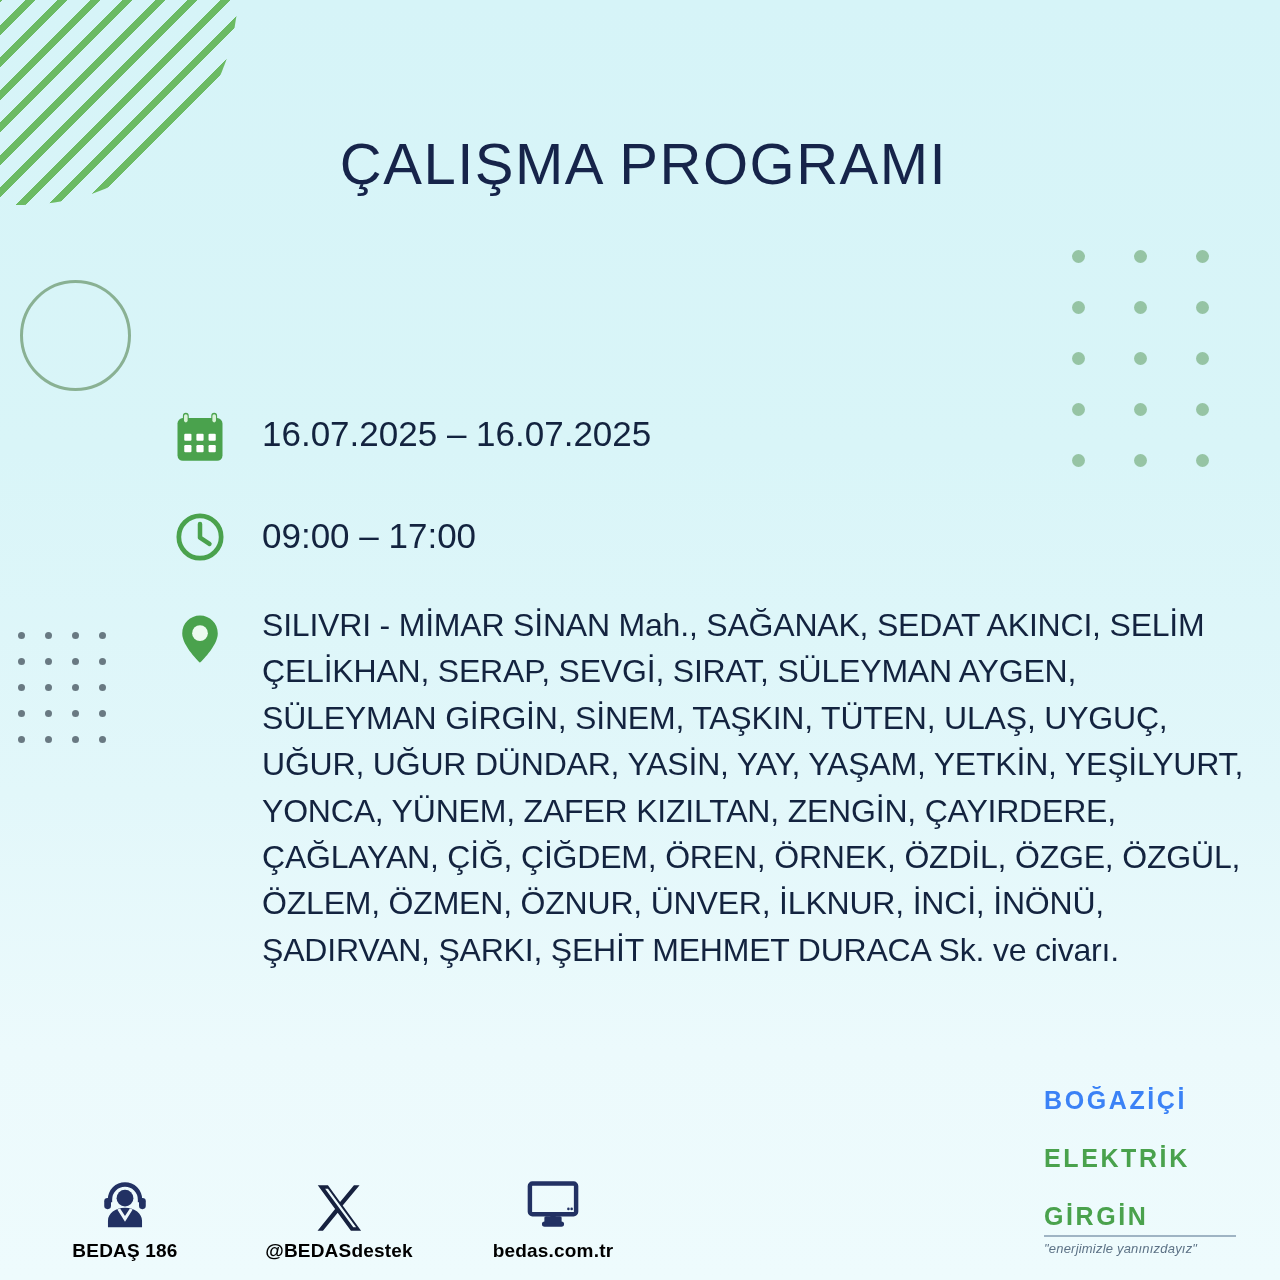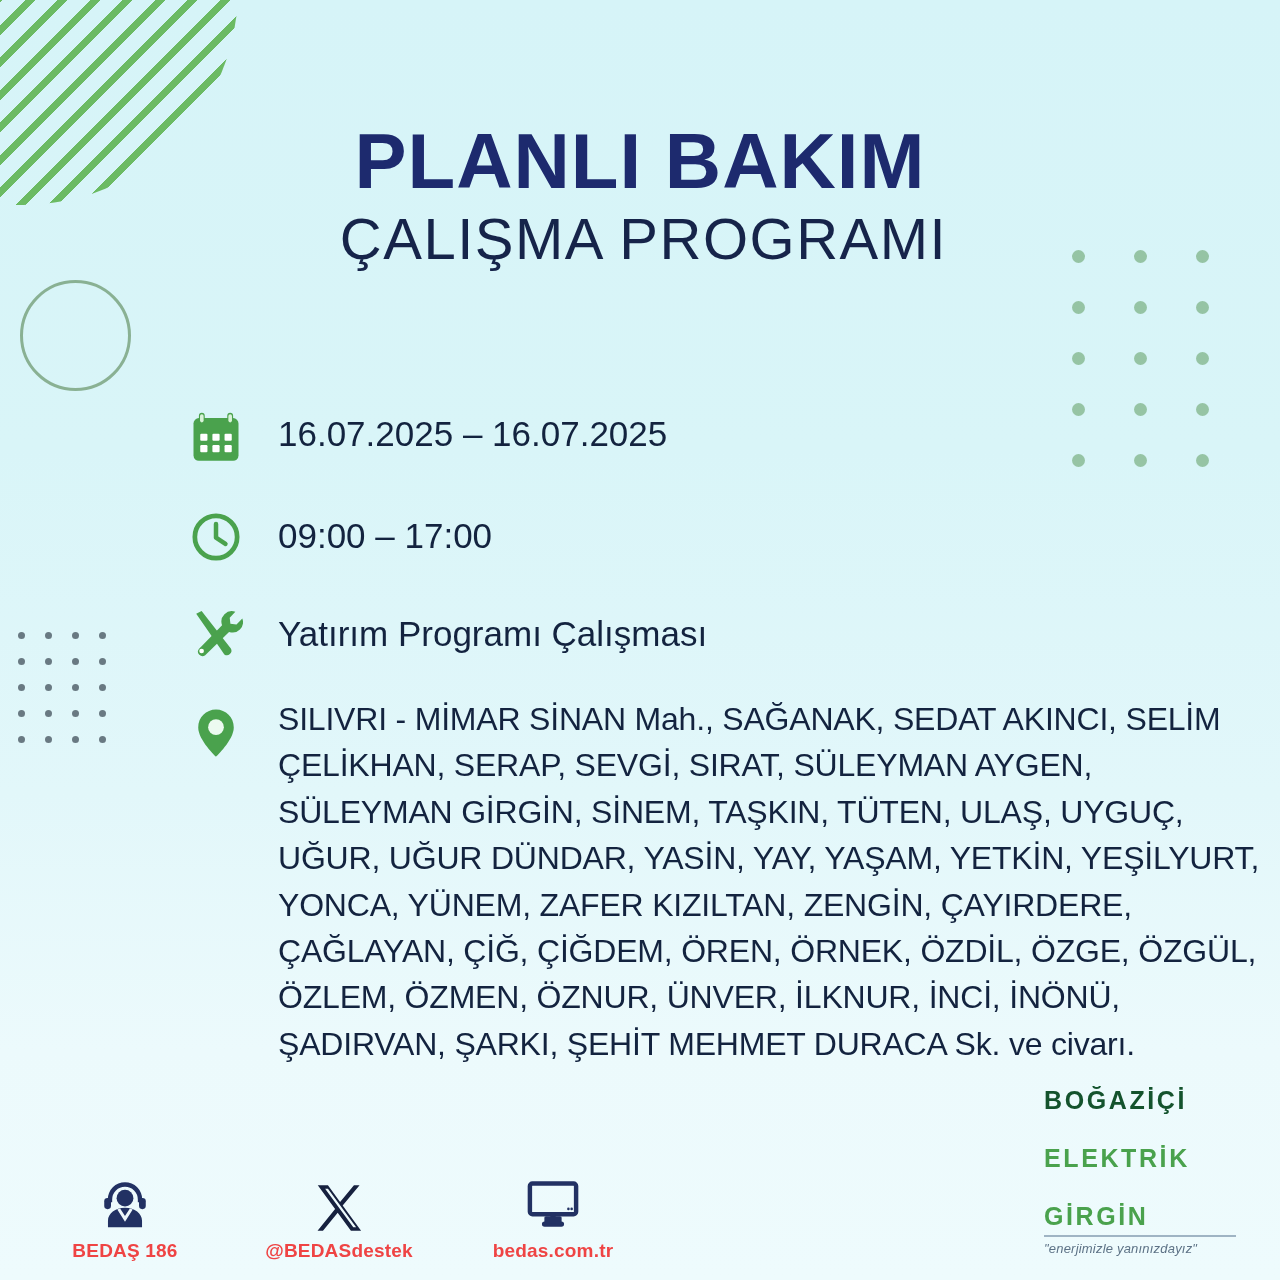--- a/index.html
+++ b/index.html
@@ -82,21 +82,21 @@
     font-size: 58px;
     font-weight: 400;
     letter-spacing: 1.5px;
     color: #16244a;
     line-height: 1.18;
     margin: 6px 0 0 0;
     padding-left: 7px;
   }
 
   
-  #info-block { position: absolute; top: 402px; left: 184px; width: 1080px; }
+  #info-block { position: absolute; top: 402px; left: 168px; width: 1080px; }
   .info-row { display: flex; align-items: flex-start; }
   .info-icon {
     width: 64px; min-width: 64px;
     display: flex; justify-content: center;
   }
   .info-text {
     font-size: 35px;
     color: #13233f;
     padding-left: 30px;
     line-height: 1.15;
@@ -131,39 +131,39 @@
     gap: 64px;
   }
   .contact {
     display: flex; flex-direction: column;
     align-items: center; gap: 8px;
     width: 150px;
   }
   .contact-label {
     font-size: 19px;
     font-weight: 700;
-    color: #ef4444;
+    color: #000000;
     letter-spacing: .2px;
     white-space: nowrap;
   }
   .contact-icon { height: 58px; display: flex; align-items: flex-end; }
 
   #brand-logo {
     position: absolute;
     right: 26px; bottom: 24px;
     text-align: left;
     width: 210px;
   }
   .brand-line {
     font-size: 25px;
     font-weight: 800;
     letter-spacing: 2.6px;
     line-height: 1.12;
   }
-  #brand-line-1 { color: #14532d; }
+  #brand-line-1 { color: #3b82f6; }
   #brand-line-2, #brand-line-3 { color: #4aa24d; margin-top: 30px; }
   #brand-rule {
     height: 2px; background: #9fb4c4;
     margin: 5px 0 4px 0; width: 192px;
   }
   #brand-tagline {
     font-size: 13px;
     font-style: italic;
     color: #5d7286;
     letter-spacing: .2px;
@@ -210,21 +210,20 @@
     <i></i>
   <i></i>
     <i></i>
     <i></i>
   <i></i>
     <i></i>
     <i></i>
 </div>
 
 <div id="header">
-  <h1 id="page-title">PLANLI BAKIM</h1>
   <h2 id="page-subtitle">ÇALIŞMA PROGRAMI</h2>
 </div>
 
 <div id="info-block">
 
   <div class="info-row" id="row-date">
     <div class="info-icon">
       <svg width="54" height="54" viewBox="0 0 24 24" aria-hidden="true">
         <rect x="4.4" y="1.2" width="2.6" height="5" rx="1.3" fill="#4aa24d"></rect>
         <rect x="17" y="1.2" width="2.6" height="5" rx="1.3" fill="#4aa24d"></rect>
@@ -245,32 +244,20 @@
   <div class="info-row" id="row-time">
     <div class="info-icon">
       <svg width="54" height="54" viewBox="0 0 24 24" aria-hidden="true">
         <circle cx="12" cy="12" r="9.4" fill="none" stroke="#4aa24d" stroke-width="2.1"></circle>
         <path d="M12 6.2 V12.3 L16.2 15.1" fill="none" stroke="#4aa24d" stroke-width="2" stroke-linecap="round" stroke-linejoin="round"></path>
       </svg>
     </div>
     <div class="info-text">09:00 – 17:00</div>
   </div>
 
-  <div class="info-row" id="row-work">
-    <div class="info-icon">
-      <svg width="54" height="54" viewBox="0 0 24 24" aria-hidden="true">
-        <g fill="#4aa24d">
-          <path d="M3.2 3.4 L5.6 2.2 L16.6 16.3 L18.6 18.9 a2 2 0 0 1 -2.9 2.6 L13.6 18.4 Z"></path>
-          <path d="M20.6 2.6 a4.6 4.6 0 0 0 -5.9 5.9 L4.4 19.1 a2 2 0 0 0 2.8 2.8 L17.8 11.5 a4.6 4.6 0 0 0 5.9 -5.9 l-2.6 2.6 -2.7 -0.3 -0.3 -2.7 Z"></path>
-          <circle cx="5.6" cy="20" r="1.05" fill="#ffffff"></circle>
-        </g>
-      </svg>
-    </div>
-    <div class="info-text">Yatırım Programı Çalışması</div>
-  </div>
 
   <div class="info-row" id="row-loc">
     <div class="info-icon">
       <svg width="54" height="54" viewBox="0 0 24 24" aria-hidden="true">
         <path d="M12 1.6 c-4.4 0 -7.9 3.5 -7.9 7.9 c0 5.6 7.9 13 7.9 13 s7.9 -7.4 7.9 -13 c0 -4.4 -3.5 -7.9 -7.9 -7.9 z" fill="#4aa24d"></path>
         <circle cx="12" cy="9.4" r="3.5" fill="#ecfaf0"></circle>
       </svg>
     </div>
     <div id="address-text">SILIVRI - MİMAR SİNAN Mah., SAĞANAK, SEDAT AKINCI, SELİM ÇELİKHAN, SERAP, SEVGİ, SIRAT, SÜLEYMAN AYGEN, SÜLEYMAN GİRGİN, SİNEM, TAŞKIN, TÜTEN, ULAŞ, UYGUÇ, UĞUR, UĞUR DÜNDAR, YASİN, YAY, YAŞAM, YETKİN, YEŞİLYURT, YONCA, YÜNEM, ZAFER KIZILTAN, ZENGİN, ÇAYIRDERE, ÇAĞLAYAN, ÇİĞ, ÇİĞDEM, ÖREN, ÖRNEK, ÖZDİL, ÖZGE, ÖZGÜL, ÖZLEM, ÖZMEN, ÖZNUR, ÜNVER, İLKNUR, İNCİ, İNÖNÜ, ŞADIRVAN, ŞARKI, ŞEHİT MEHMET DURACA Sk. ve civarı.</div>
   </div>

